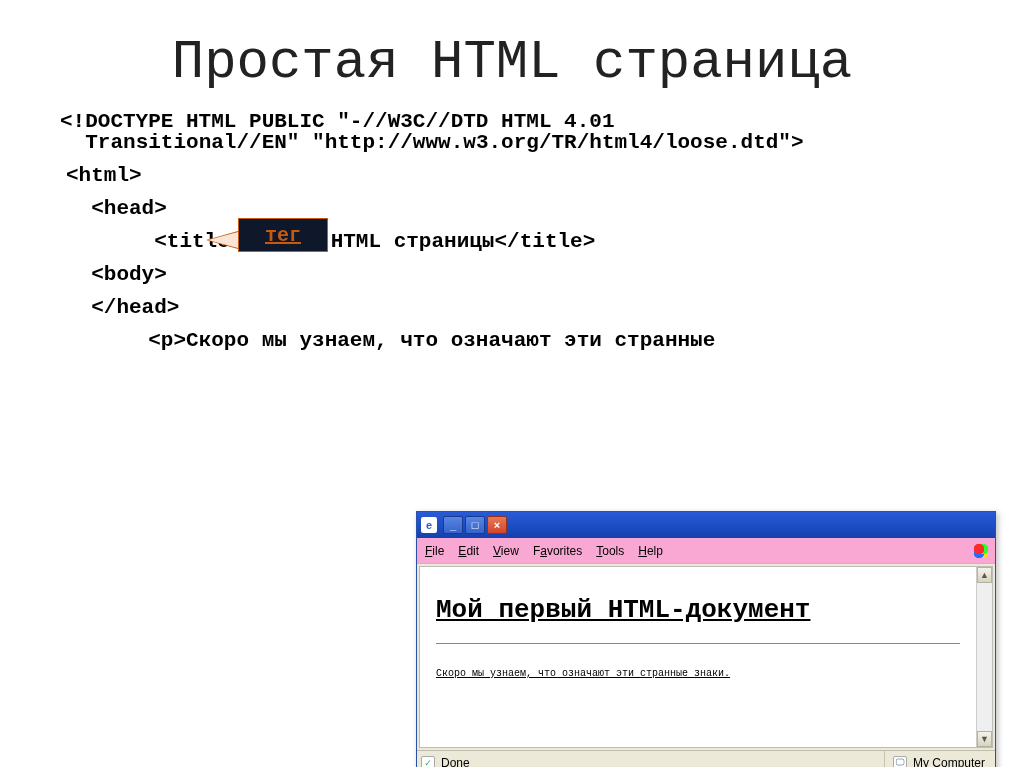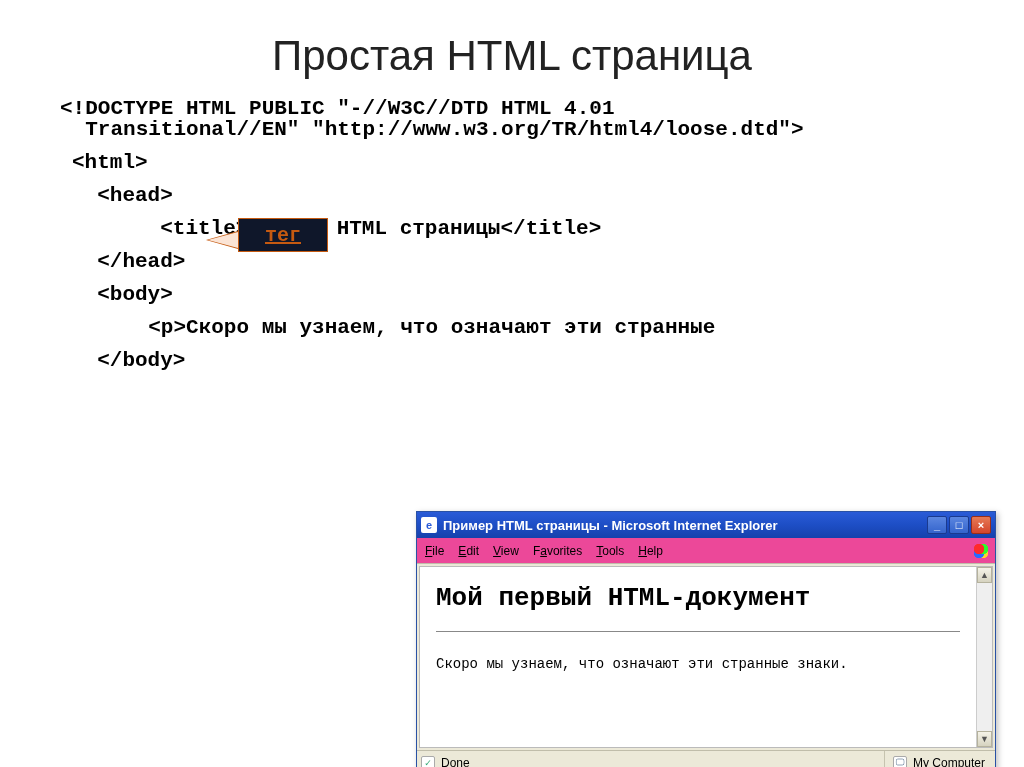--- a/index.html
+++ b/index.html
@@ -13,35 +13,35 @@
     overflow: hidden;
   }
   .slide {
     width: 1024px;
     height: 767px;
     position: relative;
     padding: 0;
   }
   .title {
     text-align: center;
-    font-size: 42px;
+    font-size: 54px;
     font-weight: 400;
     color: #222;
     margin: 32px 0 18px 0;
-    font-family: Liberation Sans, sans-serif;
+    font-family: Liberation Mono, monospace;
   }
   .code-block {
     margin: 0 60px;
     font-family: "Courier New", monospace;
     font-size: 21px;
     color: #000;
     font-weight: bold;
     line-height: 1.0;
   }
-  .code-block .line { white-space: pre; margin: 12px 12px; }
+  .code-block .line { white-space: pre; margin: 12px 6px; }
   .code-block .line-tight { white-space: pre-wrap; margin: 0; }
 
   
   .callout {
     position: absolute;
     left: 198px;
     top: 186px;
     width: 150px;
     height: 50px;
     pointer-events: none;
@@ -124,21 +124,21 @@
     border-radius: 2px;
     color: #fff;
     font-size: 11px;
     display: flex;
     align-items: center;
     justify-content: center;
   }
   .ie-title-btn.close { background: linear-gradient(#e67a55,#d4452b); border-color:#9a2e18;}
   .ie-menubar {
     height: 26px;
-    background: #ec4899;
+    background: #f9a8d4;
     display: flex;
     align-items: center;
     padding: 0 8px;
     font-size: 12px;
     color: #000;
     gap: 14px;
     border-bottom: 1px solid #c0bdaa;
     position: relative;
   }
   .ie-menu-item .ul { text-decoration: underline; }
@@ -154,33 +154,34 @@
   .ie-content-wrap {
     position: relative;
     height: calc(100% - 26px - 26px - 24px);
     background: #fff;
     border: 1px solid #bbb;
     margin: 2px;
   }
   .ie-content {
     position: absolute;
     inset: 0 16px 0 0;
-    padding: 10px 16px;
+    padding: 22px 16px;
     font-family: "Times New Roman", serif;
     color: #000;
     overflow: hidden;
+    text-decoration: underline;
   }
   .ie-h1 {
     font-family: "Courier New", monospace;
     font-size: 26px;
     font-weight: bold;
     margin: 6px 0 18px 0;
   }
   .ie-hr { border: none; border-top: 1px solid #888; margin: 8px 0 24px 0; }
-  .ie-p { font-family: "Courier New", monospace; font-size: 14px; margin: 0; }
+  .ie-p { font-family: "Courier New", monospace; font-size: 10px; margin: 0; }
   .ie-scrollbar {
     position: absolute;
     right: 0; top: 0;
     width: 16px; height: 100%;
     background: #efefef;
     border-left: 1px solid #ccc;
     display: flex; flex-direction: column;
   }
   .ie-scroll-btn {
     height: 16px;
@@ -215,36 +216,34 @@
 <div class="slide">
 
   <h1 class="title">Простая HTML страница</h1>
 
   <div class="code-block">
     <div class="line-tight">&lt;!DOCTYPE HTML PUBLIC "-//W3C//DTD HTML 4.01</div>
     <div class="line-tight">  Transitional//EN" "http://www.w3.org/TR/html4/loose.dtd"&gt;</div>
     <div class="line">&lt;html&gt;</div>
     <div class="line">  &lt;head&gt;</div>
     <div class="line">       &lt;title&gt;Пример HTML страницы&lt;/title&gt;</div>
+    <div class="line">  &lt;body&gt;</div>
     <div class="line">  &lt;/head&gt;</div>
-    <div class="line">  &lt;body&gt;</div>
     <div class="line-tight">       &lt;p&gt;Скоро мы узнаем, что означают эти странные</div>
-    <div class="line">  &lt;/body&gt;</div>
   </div>
 
   <div class="callout">
     <div class="callout-tail-outline"></div>
     <div class="callout-tail"></div>
     <div class="callout-box">тег</div>
   </div>
 
   <div class="ie-window">
     <div class="ie-titlebar">
       <span class="ie-title-icon">e</span>
-      <span class="ie-title-text">Пример HTML страницы - Microsoft Internet Explorer</span>
       <div class="ie-title-buttons">
         <div class="ie-title-btn">_</div>
         <div class="ie-title-btn">□</div>
         <div class="ie-title-btn close">×</div>
       </div>
     </div>
 
     <div class="ie-menubar">
       <span class="ie-menu-item"><span class="ul">F</span>ile</span>
       <span class="ie-menu-item"><span class="ul">E</span>dit</span>

